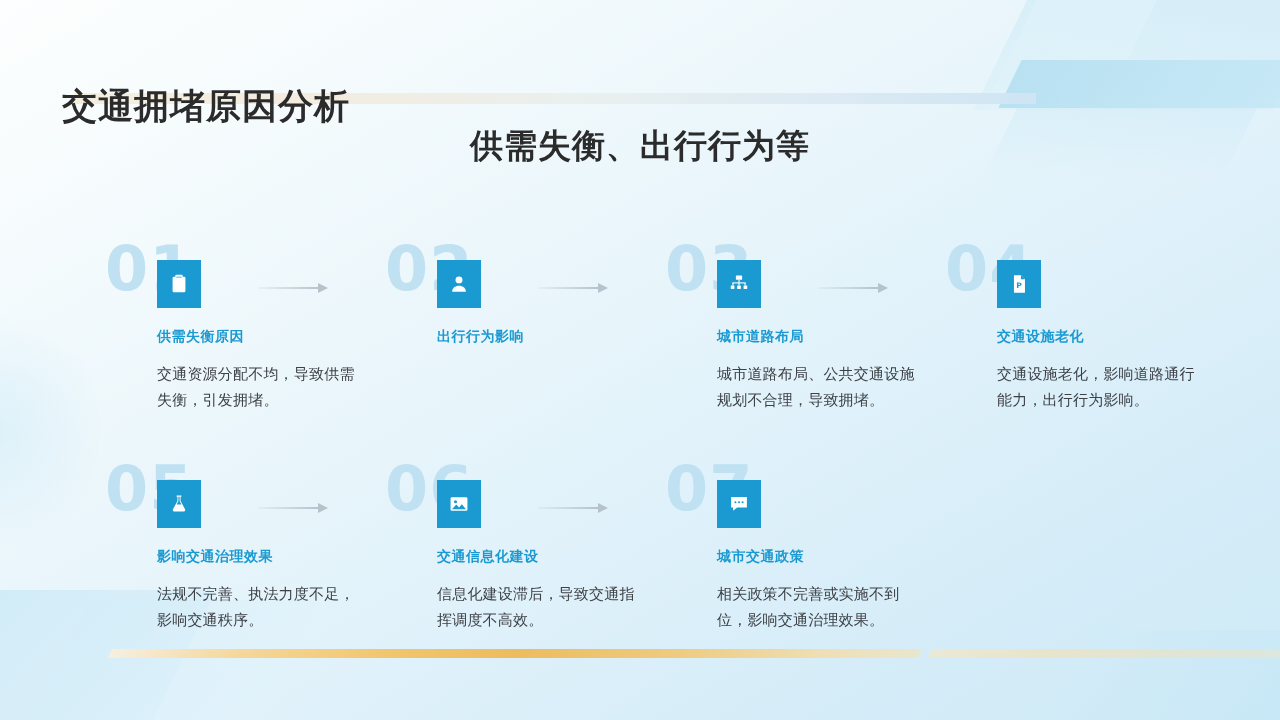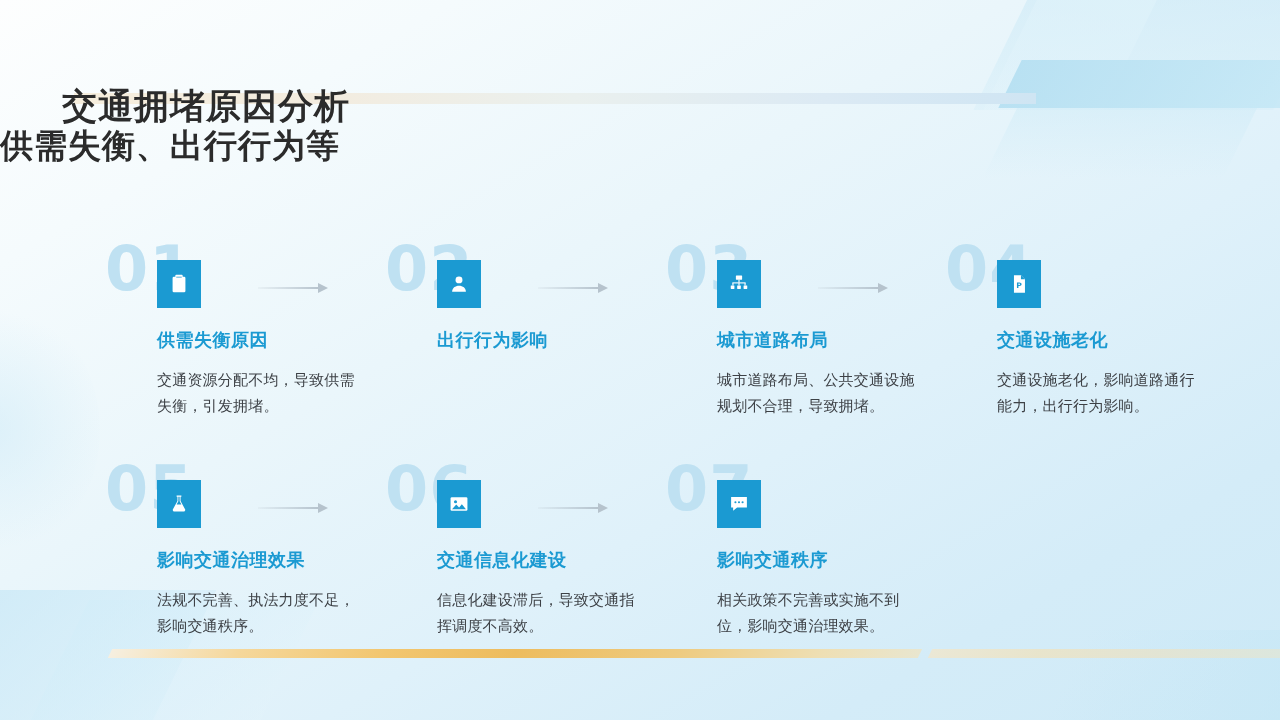--- a/index.html
+++ b/index.html
@@ -128,20 +128,21 @@
     letter-spacing: 1px;
     line-height: 1;
     white-space: nowrap;
   }
 
   .subtitle {
     position: absolute;
     top: 124px;
     left: 0;
     width: 1280px;
+    text-align: center;
     font-size: 33px;
     font-weight: bold;
     color: #2b2b2b;
     letter-spacing: 1px;
   }
 
   
   .card {
     position: absolute;
     width: 205px;
@@ -170,21 +171,21 @@
     justify-content: center;
   }
   .card-icon svg {
     width: 22px;
     height: 22px;
     display: block;
   }
   .card-title {
     margin-top: 20px;
     margin-left: 24px;
-    font-size: 18px;
+    font-size: 14px;
     font-weight: bold;
     color: #1b9ad2;
     letter-spacing: 0.5px;
     white-space: nowrap;
   }
   .card-body {
     margin-top: 15px;
     margin-left: 24px;
     width: 200px;
     font-size: 15px;
@@ -376,20 +377,20 @@
   <div class="card" style="left:693px; top:480px;">
     <div class="card-num">07</div>
     <div class="card-icon">
       <svg viewBox="0 0 24 24" aria-hidden="true">
         <path d="M3.4 4.4h17.2v11.4H9.9l-4.3 3.6v-3.6H3.4V4.4z" fill="#ffffff"></path>
         <circle cx="8.1" cy="10.1" r="1.15" fill="#1b9ad2"></circle>
         <circle cx="12" cy="10.1" r="1.15" fill="#1b9ad2"></circle>
         <circle cx="15.9" cy="10.1" r="1.15" fill="#1b9ad2"></circle>
       </svg>
     </div>
-    <div class="card-title">影响交通秩序</div>
+    <div class="card-title">城市交通政策</div>
     <div class="card-body">相关政策不完善或实施不到位，影响交通治理效果。</div>
   </div>
 
   <div class="gold-left"></div>
   <div class="gold-right"></div>
 
 </div>
 
 </body></html>

